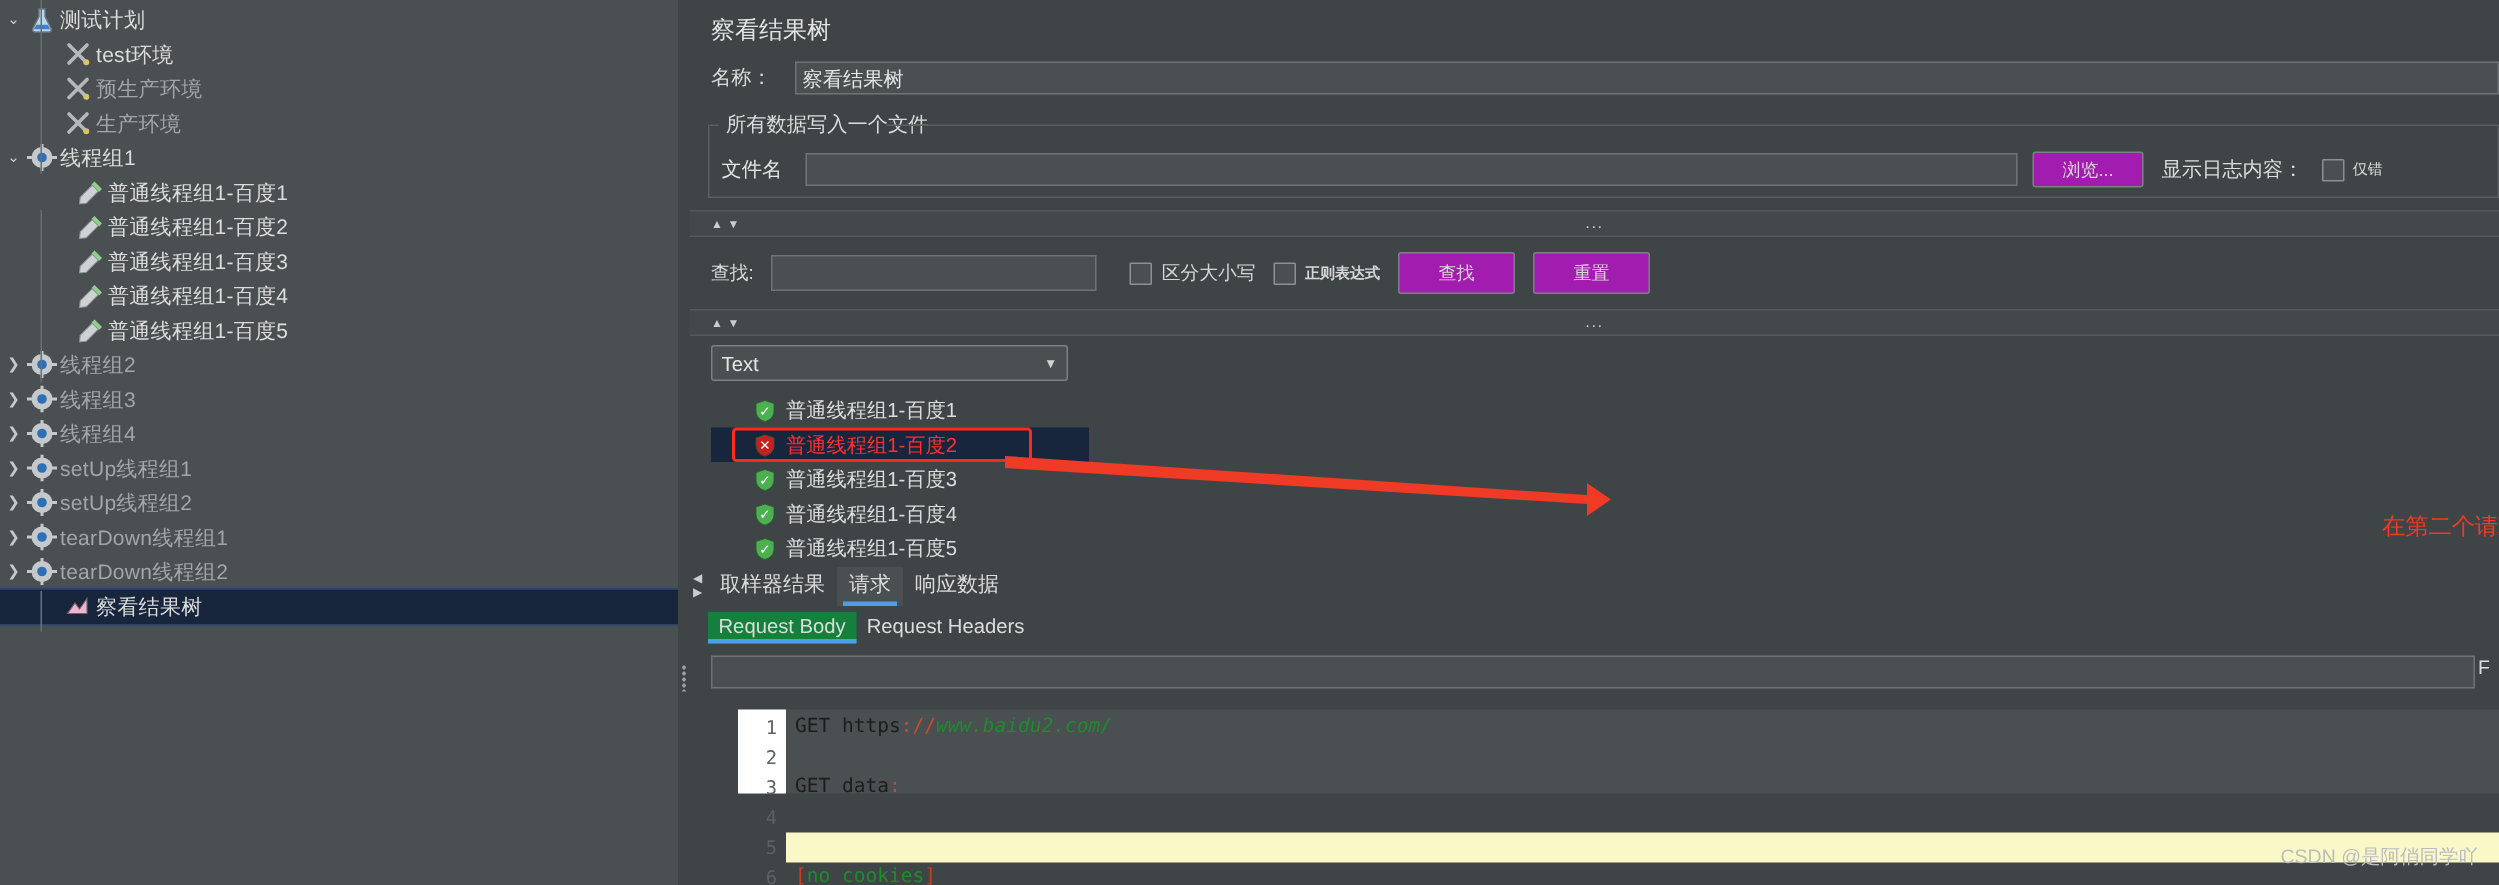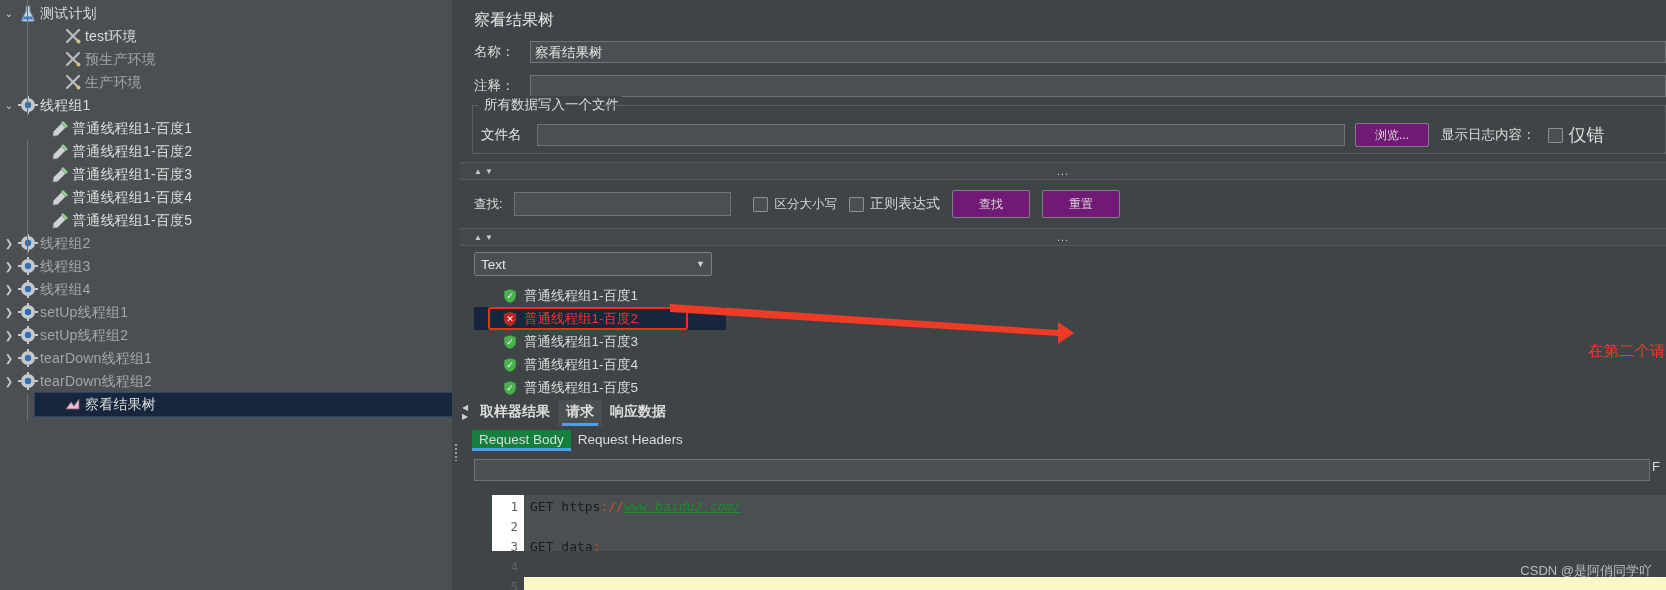--- a/index.html
+++ b/index.html
@@ -15,21 +15,21 @@
   
   .tree-pane{width:452px;height:590px;background:#4a4f51;position:relative;flex:none;}
   .tree{padding-top:2px;}
   .node{height:23px;display:flex;align-items:center;white-space:nowrap;position:relative;}
   .node .twisty{width:18px;text-align:center;color:#c8c8c8;font-size:10px;flex:none;}
   .node .twisty.open{color:#cfcfcf;}
   .node .ico{width:22px;height:20px;flex:none;position:relative;}
   .node .lbl{font-size:14px;color:#dcdcdc;letter-spacing:.2px;}
   .node.dim .lbl{color:#a2a6a8;}
   .node.selected{background:#17263c;outline:1px solid #2a4568;}
-  .indent1{padding-left:10px;margin-left:35px;}
+  .indent1{padding-left:24px;}
   .indent2{padding-left:32px;}
   .guide{position:absolute;left:27px;top:0;bottom:0;width:1px;background:#6a6f71;}
 
   
   .ic{display:block;width:20px;height:18px;}
 
   .splitter{width:8px;background:#3f4547;position:relative;flex:none;}
   .splitter .dots{position:absolute;left:2px;top:443px;width:4px;height:18px;
     background-image:radial-gradient(#9aa0a2 40%,transparent 41%);
     background-size:4px 4px;background-repeat:repeat-y;}
@@ -48,21 +48,21 @@
   .gap{height:12px;}
 
   .groupbox{margin:8px 0 0 12px;border:1px solid #5a6062;border-top:none;position:relative;padding:4px 0 6px 0;}
   .groupbox:before{content:"";position:absolute;left:0;top:0;width:6px;height:1px;background:#5a6062;}
   .groupbox:after{content:"";position:absolute;right:0;top:0;left:118px;height:1px;background:#5a6062;}
   .gb-title{position:absolute;top:-9px;left:8px;font-size:13.5px;color:#dcdcdc;background:#3f4547;padding:0 3px;}
 
   .filerow{display:flex;align-items:center;padding:14px 0 0 8px;}
   .filerow .lab{width:56px;font-size:13.5px;color:#e5e5e5;flex:none;}
   .btn{
-    background:#701a75;border:1px solid #7b8183;border-radius:2px;color:#d9d9d9;
+    background:#a21caf;border:1px solid #7b8183;border-radius:2px;color:#d9d9d9;
     font-size:12px;height:22px;min-width:56px;padding:0 8px;cursor:default;
     display:flex;align-items:center;justify-content:center;flex:none;
   }
   .chk{width:13px;height:13px;border:1px solid #8b9193;background:#4a4f51;flex:none;border-radius:1px;}
   .inline{display:flex;align-items:center;gap:6px;flex:none;}
 
   .toolbar-strip{height:16px;background:#43484a;border-top:1px solid #54595b;border-bottom:1px solid #54595b;
     display:flex;align-items:center;position:relative;margin-top:8px;}
   .arrows{font-size:8px;color:#c9cfd1;letter-spacing:3px;padding-left:14px;}
   .ellipsis{position:absolute;left:50%;transform:translateX(-50%);font-size:11px;color:#c9cfd1;letter-spacing:1px;line-height:8px;}
@@ -87,42 +87,42 @@
   .res-item.err{background:#17263c;}
   .res-item.err .rl{color:#ff2f2f;}
   .redbox{position:absolute;left:14px;top:0;width:200px;height:23px;border:2px solid #ff2b16;border-radius:3px;box-sizing:border-box;}
 
   .vsplit{width:8px;flex:none;position:relative;}
   .vsplit .dots{position:absolute;left:2px;top:236px;width:4px;height:18px;
     background-image:radial-gradient(#9aa0a2 40%,transparent 41%);background-size:4px 4px;background-repeat:repeat-y;}
 
   .lower-right{flex:1;position:relative;}
   .tabscroll{position:absolute;left:0;top:4px;width:10px;font-size:8px;color:#c8cdcf;line-height:9px;text-align:center;}
-  .tabs{display:flex;align-items:flex-end;padding-left:12px;height:27px;font-weight:bold;}
+  .tabs{display:flex;align-items:flex-end;padding-left:12px;height:27px;}
   .tab{padding:3px 8px 5px 8px;font-size:14px;color:#dcdcdc;position:relative;}
   .tab.active{background:#4a4f51;}
   .tab.active:after{content:"";position:absolute;left:4px;right:4px;bottom:0;height:3px;background:#4b9fe8;}
   .subtabs{display:flex;padding-left:12px;height:25px;align-items:flex-end;}
   .subtab{padding:2px 7px 4px 7px;font-size:13.5px;color:#dcdcdc;position:relative;}
   .subtab.active{background:#15803d;}
   .subtab.active:after{content:"";position:absolute;left:0;right:0;bottom:0;height:3px;background:#4b9fe8;}
 
   .req-input{margin:8px 0 0 14px;height:22px;background:#4a4f51;border:1px solid #6e7476;width:calc(100% - 30px);box-sizing:border-box;}
   .find-lbl{position:absolute;right:6px;top:0;font-size:13px;color:#dcdcdc;}
 
   .code-wrap{position:absolute;left:32px;top:96px;right:0;bottom:0;display:flex;background:#4a4f51;}
   .gutter{width:32px;background:#fff;color:#5c6164;font-family:"DejaVu Sans Mono","Liberation Mono",monospace;
     font-size:12.5px;text-align:right;padding:2px 6px 0 0;box-sizing:border-box;flex:none;}
   .gutter div{height:20px;line-height:20px;}
   .code{flex:1;font-family:"DejaVu Sans Mono","Liberation Mono",monospace;font-size:13px;padding-top:2px;position:relative;}
   .cl{height:20px;line-height:20px;padding-left:6px;white-space:pre;color:#111;}
   .cl.hl{background:#fbf8c8;}
   .tok-k{color:#1d1d1d;}
   .tok-p{color:#c94c2b;}
-  .tok-u{color:#1d8c2c;text-decoration:underline;font-style:italic;}
+  .tok-u{color:#1d8c2c;font-style:italic;}
   .tok-br{color:#d03a20;}
   .tok-cookie{color:#1d8c2c;}
 
   .annot{
     position:absolute;left:1128px;top:341px;color:#ef3b25;font-size:15.5px;white-space:nowrap;
   }
   .arrow-svg{position:absolute;left:670px;top:290px;pointer-events:none;}
   .watermark{position:absolute;right:14px;bottom:10px;color:#b9bdbf;font-size:13px;}
 </style>
 </head>
@@ -382,54 +382,50 @@
 
     <div class="panel-title">察看结果树</div>
 
     <div class="row">
       <div class="lab">名称：</div>
       <div class="field">察看结果树</div>
     </div>
 
     <div class="gap"></div>
 
-    <div class="row">
-      <div class="lab">注释：</div>
-      <div class="field"></div>
-    </div>
 
     <div class="groupbox">
       <div class="gb-title">所有数据写入一个文件</div>
       <div class="filerow">
         <div class="lab">文件名</div>
         <div class="field" style="flex:1;max-width:808px;"></div>
         <div class="btn" style="margin-left:10px;">浏览...</div>
         <div style="font-size:13.5px;color:#dcdcdc;margin-left:12px;">显示日志内容：</div>
         <div class="inline" style="margin-left:12px;">
           <div class="chk"></div>
-          <div style="font-size:18px;color:#dcdcdc;">仅错</div>
+          <div style="font-size:10px;color:#dcdcdc;">仅错</div>
         </div>
       </div>
     </div>
 
     <div class="toolbar-strip">
       <div class="arrows">▲▼</div>
       <div class="ellipsis">...</div>
     </div>
 
     <div class="searchrow">
       <div class="lab">查找:</div>
       <div class="search-field"></div>
       <div class="inline" style="margin-left:10px;">
         <div class="chk"></div>
         <div style="font-size:12.5px;">区分大小写</div>
       </div>
       <div class="inline">
         <div class="chk"></div>
-        <div style="font-size:14px;">正则表达式</div>
+        <div style="font-size:10px;font-weight:bold;">正则表达式</div>
       </div>
       <div class="btn btn-wide">查找</div>
       <div class="btn btn-wide">重置</div>
     </div>
 
     <div class="toolbar-strip" style="margin-top:0;">
       <div class="arrows">▲▼</div>
       <div class="ellipsis">...</div>
     </div>
 

